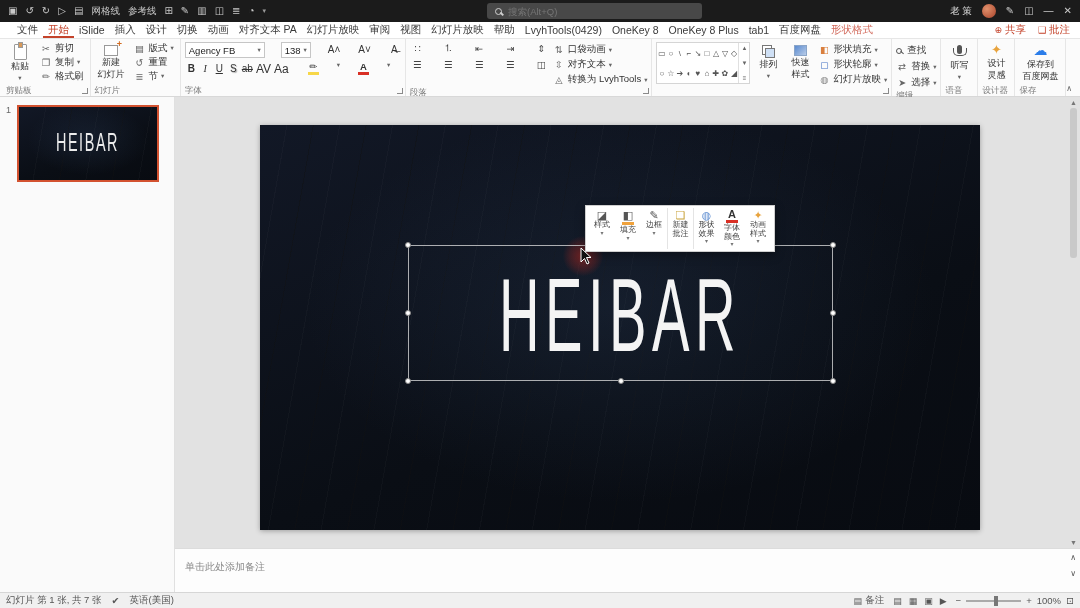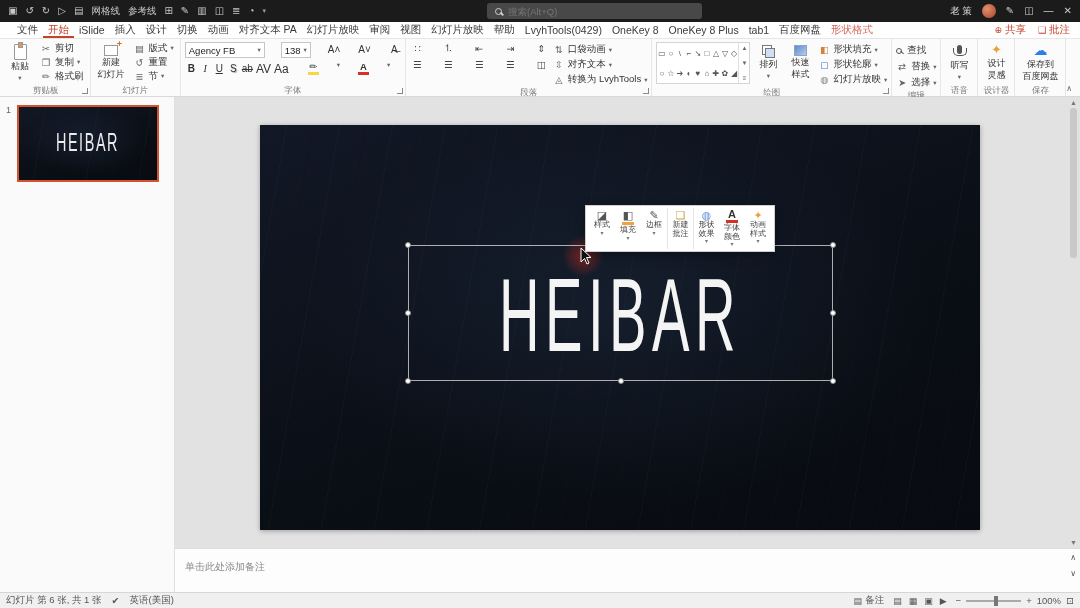--- a/index.html
+++ b/index.html
@@ -28,21 +28,21 @@
   .t-active{color:#c4432b;box-shadow:inset 0 -2px 0 #c4432b}
   .t-contextual{color:#d26a5c}
   .qactions{margin-left:auto;display:flex;align-items:center;gap:12px;padding-right:10px}
   .qa{display:flex;align-items:center;gap:3px;font-size:10.5px;color:#c4432b;white-space:nowrap}
   .qicon{font-size:9px}
 
   
   .ribbon{height:58px;background:#fbfbfb;border-bottom:1px solid #d8d8d8;display:flex;position:relative;padding-left:2px;flex:0 0 auto}
   .rgroup{display:flex;flex-direction:column;border-right:1px solid #e6e6e6;padding:2px 4px 0;position:relative}
   .rgbody{flex:1;display:flex;gap:4px;align-items:flex-start}
-  .rglabel{height:12px;font-size:8.5px;color:#7a7a7a;text-align:center;line-height:12px;white-space:nowrap}
+  .rglabel{height:12px;font-size:8.5px;color:#7a7a7a;line-height:12px;white-space:nowrap}
   .launcher{position:absolute;right:2px;bottom:2px;width:6px;height:6px;border-right:1px solid #8a8a8a;border-bottom:1px solid #8a8a8a}
   .bigbtn{display:flex;flex-direction:column;align-items:center;justify-content:flex-start;padding:2px 3px;gap:2px;min-width:28px}
   .blabel{font-size:9px;color:#333;line-height:9.5px;text-align:center;white-space:nowrap}
   .caret{font-size:6.5px;color:#666}
   .smallcol{display:flex;flex-direction:column}
   .smallbtn{display:flex;align-items:center;gap:3px;font-size:9.5px;color:#333;height:14px;padding:0 2px;white-space:nowrap}
   .sicon{font-size:9.5px;color:#666;width:12px;text-align:center}
   .clip{width:13px;height:16px;background:#fff;border:1px solid #9a9a9a;border-radius:1px;position:relative;margin:1px auto 0}
   .clip::before{content:"";position:absolute;top:-3px;left:3px;right:3px;height:4px;background:#d89a5a;border:1px solid #9a9a9a}
   .nsicon{width:14px;height:11px;background:#fff;border:1px solid #999;position:relative;margin-top:2px}
@@ -407,21 +407,20 @@
               <span>形状轮廓</span>
               <span class="caret">▾</span>
             </div>
           <div class="pbtn">
               <span class="sicon" style="color:#7f7f7f">◍</span>
               <span>幻灯片放映</span>
               <span class="caret">▾</span>
             </div>
         </div>
       </div>
-      <div class="rglabel">绘图</div>
       <span class="launcher"></span>
     </div>
 
     <div class="rgroup">
       <div class="rgbody">
         <div class="editcol">
           <div class="pbtn">
               <span class="magd"></span>
               <span>查找</span>
             </div>
@@ -568,21 +567,21 @@
         <span>单击此处添加备注</span>
         <div class="navbtns">
           <span>∧</span>
           <span>∨</span>
         </div>
       </div>
     </div>
   </div>
 
   <div class="statusbar">
-    <span class="sitem">幻灯片 第 6 张, 共 1 张</span>
+    <span class="sitem">幻灯片 第 1 张, 共 7 张</span>
     <span class="sitem">✔</span>
     <span class="sitem">英语(美国)</span>
     <div class="sright">
       <span class="sitem">
           <span class="vicon">▤</span>
           <span>备注</span>
         </span>
       <span class="viewicons">
 
       <span class="vicon">▤</span>

